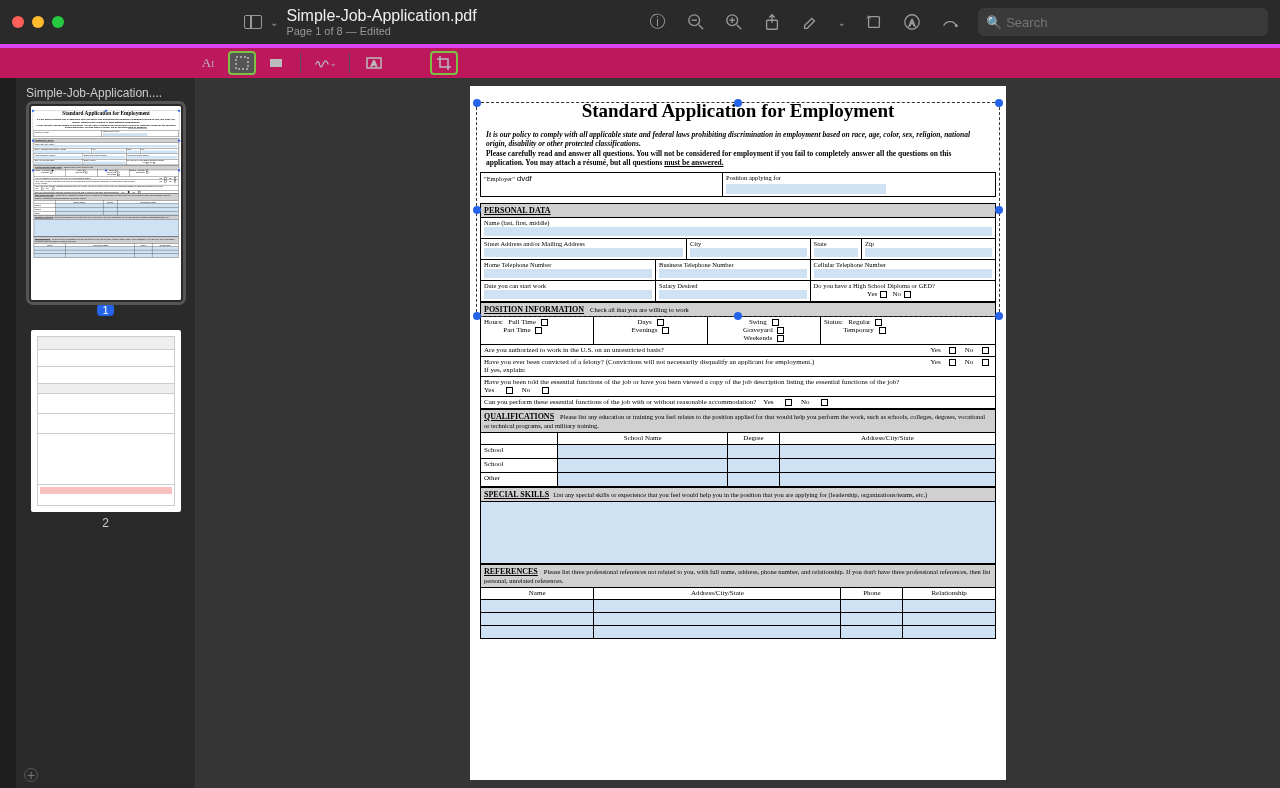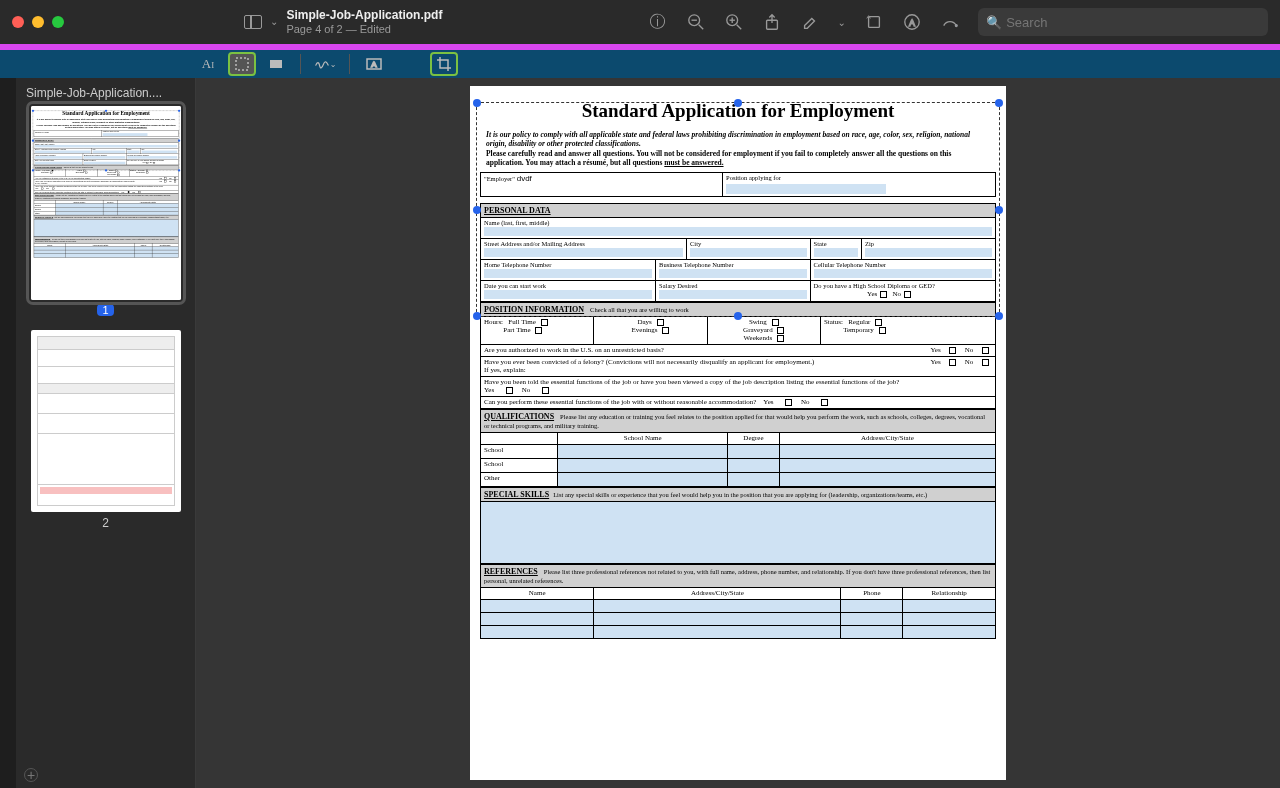--- a/index.html
+++ b/index.html
@@ -20,38 +20,38 @@
 .traffic { display: flex; gap: 8px; }
 .traffic span { width: 12px; height: 12px; border-radius: 50%; }
 .red { background: #ff5f56; }
 .yellow { background: #ffbd2e; }
 .green { background: #27c93f; }
 .title-section { margin-left: 180px; display:flex; align-items:center; gap:8px; }
 .sidebar-icon { width:18px; height:14px; border:1.5px solid #999; border-radius:2px; position:relative; }
 .sidebar-icon:before { content:''; position:absolute; left:5px; top:0; bottom:0; width:1.5px; background:#999; }
 .chevron { color:#999; font-size:10px; }
 .title-text { display:flex; flex-direction:column; line-height:1.2; }
-.title-text .fname { color:#eee; font-size:12px; font-weight:700; }
+.title-text .fname { color:#eee; font-size:16px; font-weight:400; }
 .title-text .sub { color:#999; font-size:11px; }
 .toolbar-right { margin-left:auto; display:flex; align-items:center; gap:18px; }
 .tool-icon { width:20px; height:20px; display:flex; align-items:center; justify-content:center; color:#999; font-size:16px; cursor:pointer; }
 .tool-icon svg { width:18px; height:18px; fill:none; stroke:#999; stroke-width:1.5; }
 .markup-icon { color:#3b82f6; }
 .search-box { display:flex; align-items:center; background:#3a3a3a; border-radius:6px; padding:4px 8px; width:290px; height:28px; }
 .search-box input { background:none; border:none; color:#ccc; font-size:13px; outline:none; flex:1; }
 .search-box .mag { color:#888; margin-right:4px; font-size:13px; }
 
 .markup-bar {
   height: 34px;
-  background: #0c4a6e;
+  background: #be185d;
   display: flex;
   align-items: center;
   padding-left: 194px;
   gap: 6px;
-  border-top:6px solid #d946ef;
+  border-top:4px solid #d946ef;
 }
 .mbtn { width:28px; height:24px; display:flex; align-items:center; justify-content:center; color:#bbb; cursor:pointer; border-radius:4px; }
 .mbtn.highlighted { border:2px solid #7bc142; }
 .mbtn svg { width:16px; height:16px; fill:none; stroke:#bbb; stroke-width:1.5; }
 .mbtn.sel { background:#555; }
 .divider-v { width:1px; height:20px; background:#555; margin:0 4px; }
 
 .content { display:flex; height: calc(788px - 44px - 34px); margin-left: 16px; }
 .sidebar {
   width: 180px;
@@ -123,21 +123,21 @@
   <div class="traffic">
     <span class="red"></span>
     <span class="yellow"></span>
     <span class="green"></span>
   </div>
   <div class="title-section">
     <div class="sidebar-icon"></div>
     <span class="chevron">⌄</span>
     <div class="title-text">
       <span class="fname">Simple-Job-Application.pdf</span>
-      <span class="sub">Page 4 of 2 — Edited</span>
+      <span class="sub">Page 1 of 8 — Edited</span>
     </div>
   </div>
   <div class="toolbar-right">
     <div class="tool-icon">ⓘ</div>
     <div class="tool-icon">
         <svg viewBox="0 0 20 20">
           <circle cx="8" cy="8" r="6"></circle>
           <line x1="13" y1="13" x2="18" y2="18"></line>
           <line x1="5" y1="8" x2="11" y2="8"></line>
         </svg>

